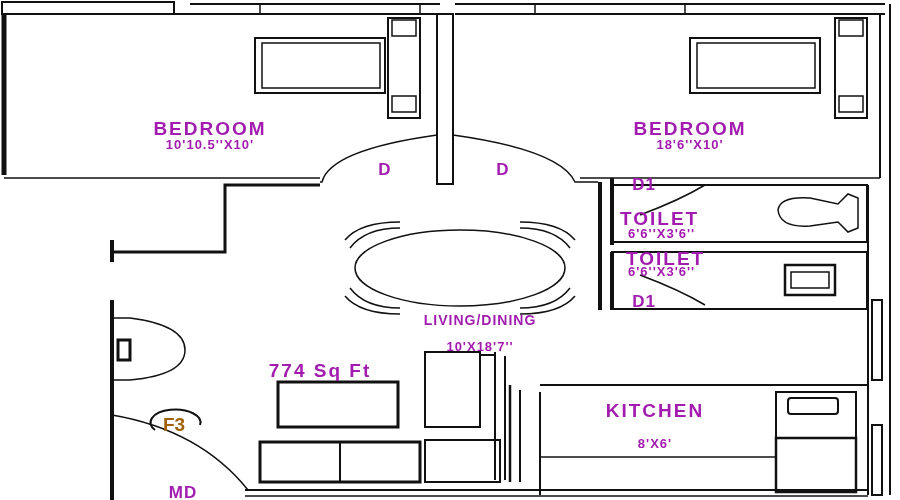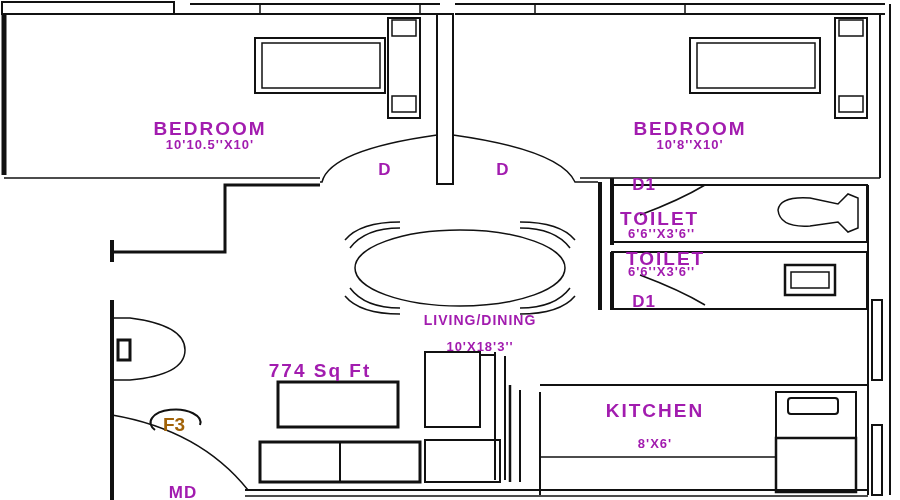--- a/index.html
+++ b/index.html
@@ -109,30 +109,30 @@
     <rect x="118" y="340" width="12" height="20" stroke-width="3"></rect>
 
     <path d="M155 430 A25 13 0 1 1 200 425" stroke-width="2"></path>
   </g>
 </svg>
 
 <div class="lbl room" style="left:100px; top:118px; width:220px;">BEDROOM</div>
 <div class="lbl dim" style="left:100px; top:137px; width:220px;">10'10.5''X10'</div>
 
 <div class="lbl room" style="left:580px; top:118px; width:220px;">BEDROOM</div>
-<div class="lbl dim" style="left:580px; top:137px; width:220px;">10'8''X10'</div>
+<div class="lbl dim" style="left:580px; top:137px; width:220px;">18'6''X10'</div>
 
 <div class="lbl room" style="left:620px; top:208px; width:150px; text-align:left;">TOILET</div>
 <div class="lbl dim" style="left:628px; top:226px; width:150px; text-align:left;">6'6''X3'6''</div>
 
 <div class="lbl room" style="left:626px; top:248px; width:150px; text-align:left;">TOILET</div>
 <div class="lbl dim" style="left:628px; top:264px; width:150px; text-align:left;">6'6''X3'6''</div>
 
 <div class="lbl dim" style="left:360px; top:312px; width:240px; font-size:14px;">LIVING/DINING</div>
-<div class="lbl dim" style="left:360px; top:339px; width:240px;">10'X18'3''</div>
+<div class="lbl dim" style="left:360px; top:339px; width:240px;">10'X18'7''</div>
 
 <div class="lbl room" style="left:555px; top:400px; width:200px;">KITCHEN</div>
 <div class="lbl dim" style="left:555px; top:436px; width:200px;">8'X6'</div>
 
 <div class="lbl area" style="left:220px; top:360px; width:200px;">774 Sq Ft</div>
 
 <div class="lbl door" style="left:370px; top:160px; width:30px;">D</div>
 <div class="lbl door" style="left:488px; top:160px; width:30px;">D</div>
 <div class="lbl door" style="left:624px; top:175px; width:40px;">D1</div>
 <div class="lbl door" style="left:624px; top:292px; width:40px;">D1</div>

